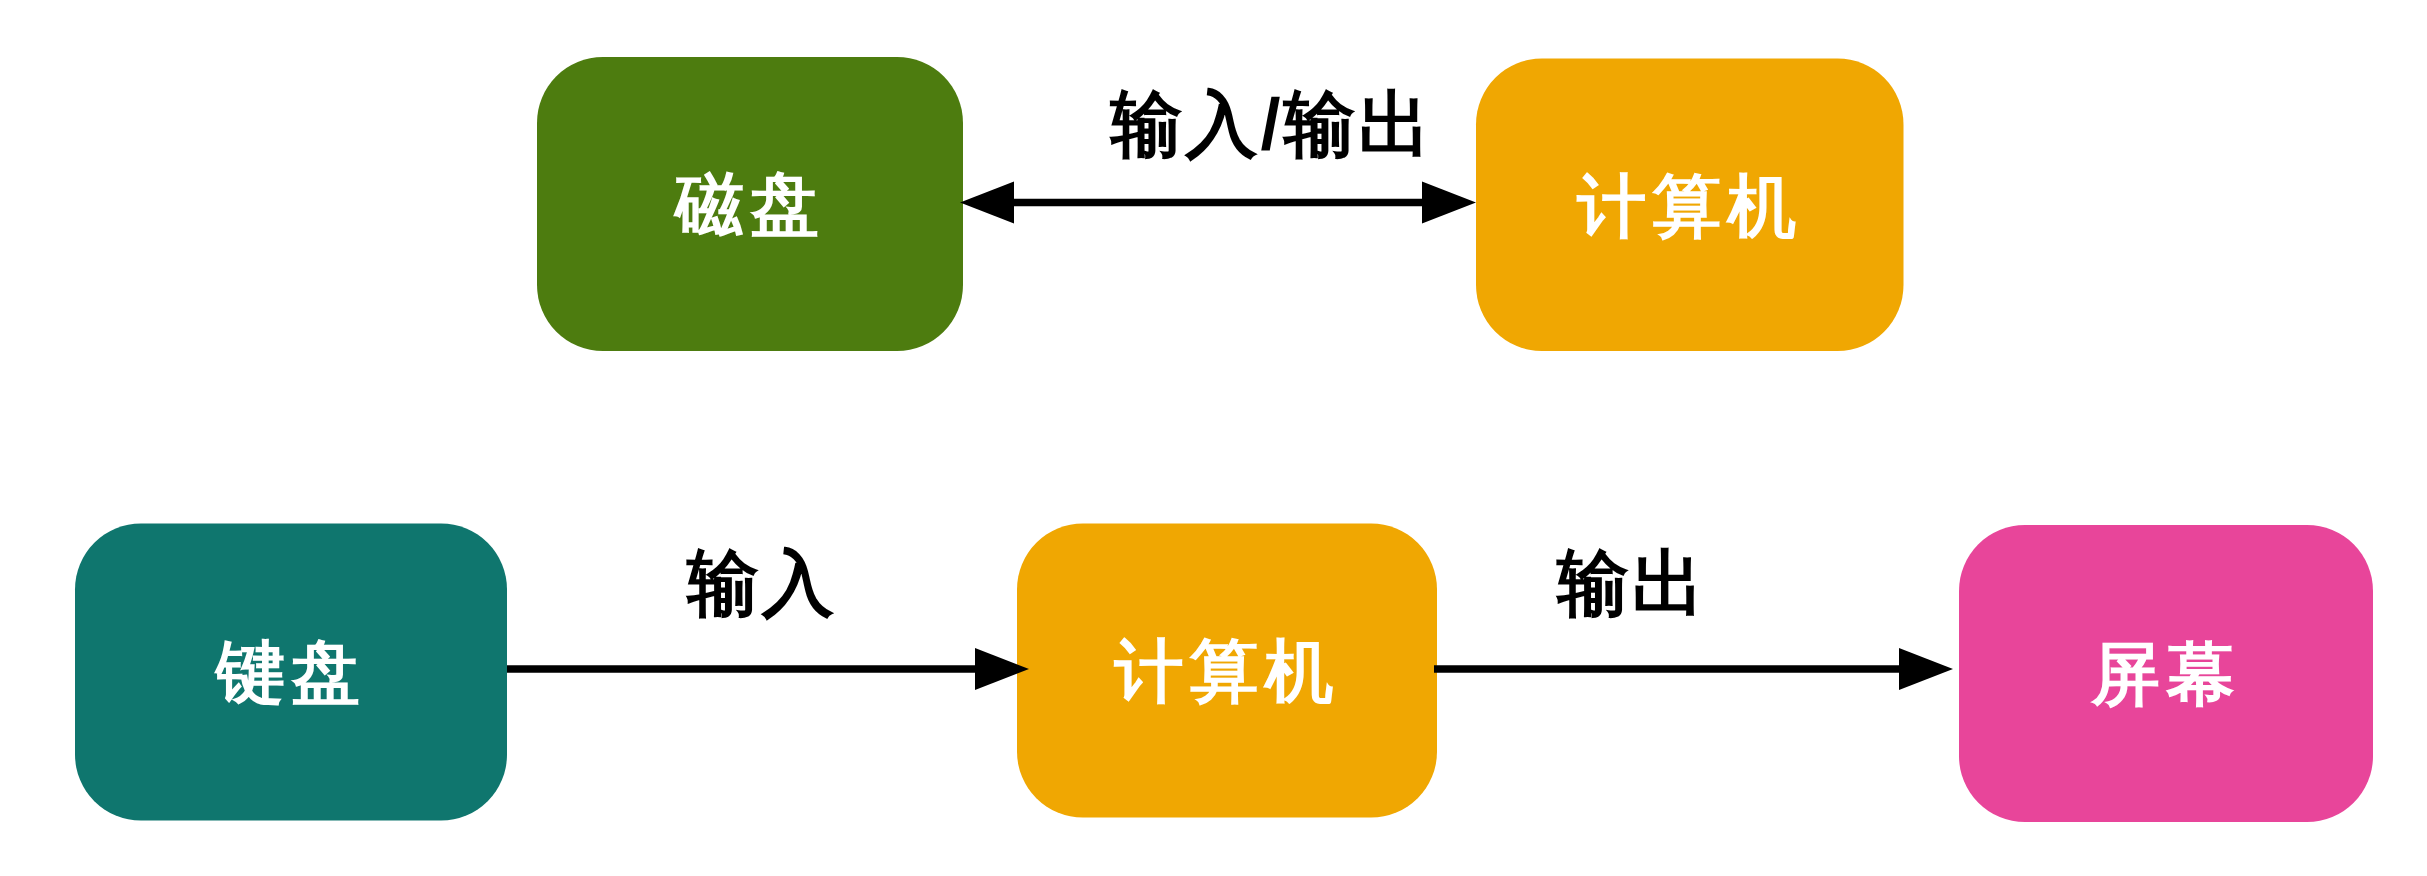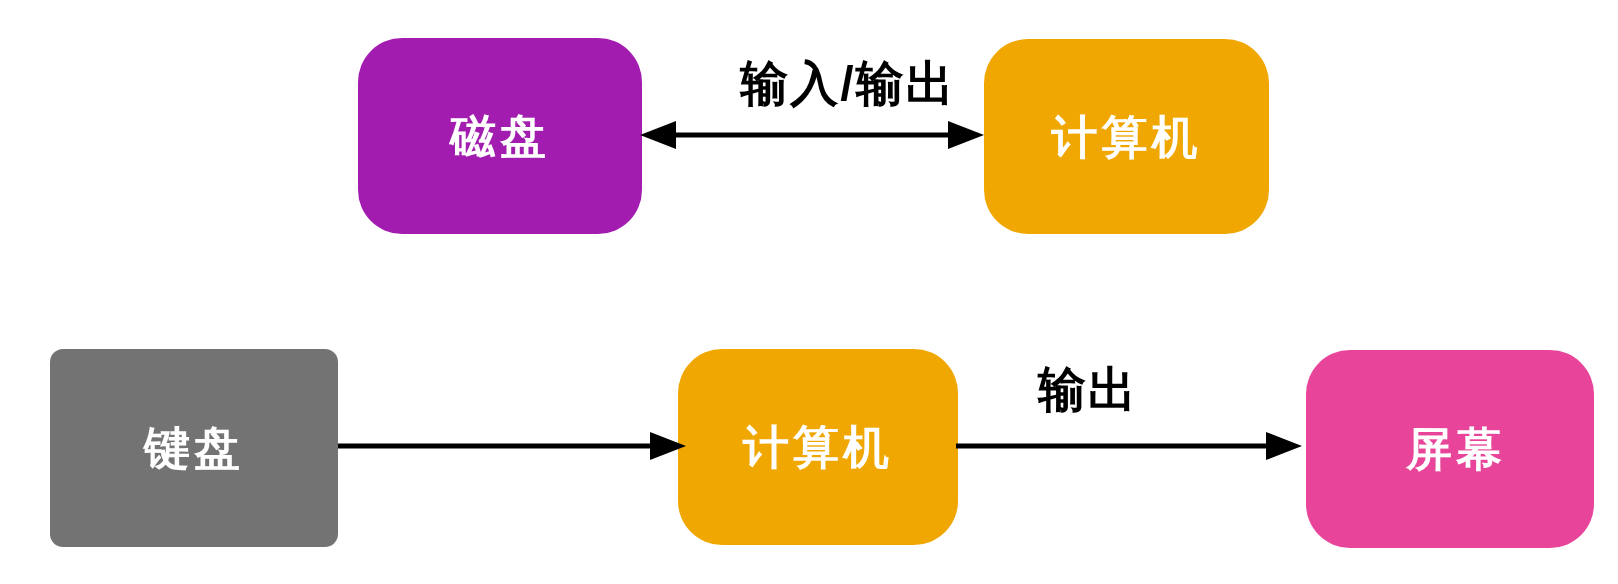--- a/index.html
+++ b/index.html
@@ -49,63 +49,64 @@
     stroke-width: 5;
   }
   .arrow polygon {
     fill: var(--c-arrow, #000000);
   }
   
   #node-disk            { left: 358px; top: 38px;  width: 284px; height: 196px; }
   #node-computer-top    { left: 984px; top: 39px;  width: 285px; height: 195px; }
   #node-keyboard        { left: 50px;  top: 349px; width: 288px; height: 198px; }
   #node-computer-bottom { left: 678px; top: 349px; width: 280px; height: 196px; }
-  #node-screen          { left: 1306px;top: 350px; width: 276px; height: 198px; padding-left: 12px; }
+  #node-screen          { left: 1306px;top: 350px; width: 276px; height: 198px; }
   
   #edge-label-top    { left: 816px;  top: 60px; margin-left: 32px; }
   #edge-label-input  { left: 508px;  top: 366px; }
   #edge-label-output { left: 1088px; top: 366px; }
   
   #edge-arrow-top    { left: 638px; top: 117px; }
   #edge-arrow-input  { left: 338px; top: 428px; }
   #edge-arrow-output { left: 956px; top: 428px; }
 </style>
 </head>
 <body>
 
 <div class="canvas">
 
-  <div class="node" id="node-disk" style="background-color: #a21caf;">
+  <div class="node" id="node-disk" style="background-color: #4d7c0f;">
     <span class="node-label">磁盘</span>
   </div>
 
   <div class="node" id="node-computer-top" style="background-color: rgb(240, 167, 2);">
     <span class="node-label">计算机</span>
   </div>
 
   <div class="edge-label" id="edge-label-top">输入/输出</div>
 
   <svg class="arrow" id="edge-arrow-top" width="348" height="36">
     <line x1="30" y1="18" x2="318" y2="18"></line>
     <polygon points="2,18 38,4 38,32"></polygon>
     <polygon points="346,18 310,4 310,32"></polygon>
   </svg>
 
-  <div class="node" id="node-keyboard" style="background-color: #737373; border-radius: 13px;">
+  <div class="node" id="node-keyboard" style="background-color: #0f766e;">
     <span class="node-label">键盘</span>
   </div>
 
   <div class="node" id="node-computer-bottom" style="background-color: rgb(240, 167, 2);">
     <span class="node-label">计算机</span>
   </div>
 
   <div class="node" id="node-screen" style="background-color: rgb(232, 69, 154);">
     <span class="node-label">屏幕</span>
   </div>
 
+  <div class="edge-label" id="edge-label-input">输入</div>
 
   <svg class="arrow" id="edge-arrow-input" width="350" height="36">
     <line x1="0" y1="18" x2="318" y2="18"></line>
     <polygon points="348,18 312,4 312,32"></polygon>
   </svg>
 
   <div class="edge-label" id="edge-label-output">输出</div>
 
   <svg class="arrow" id="edge-arrow-output" width="348" height="36">
     <line x1="0" y1="18" x2="316" y2="18"></line>

